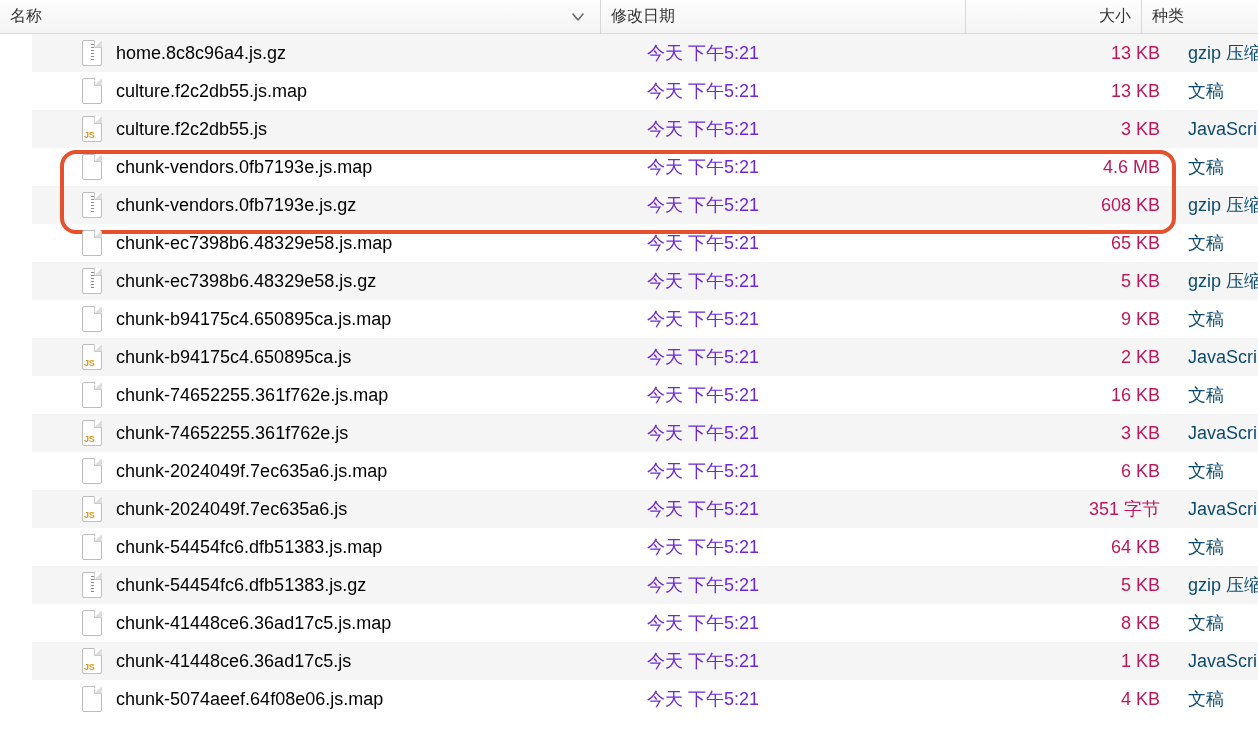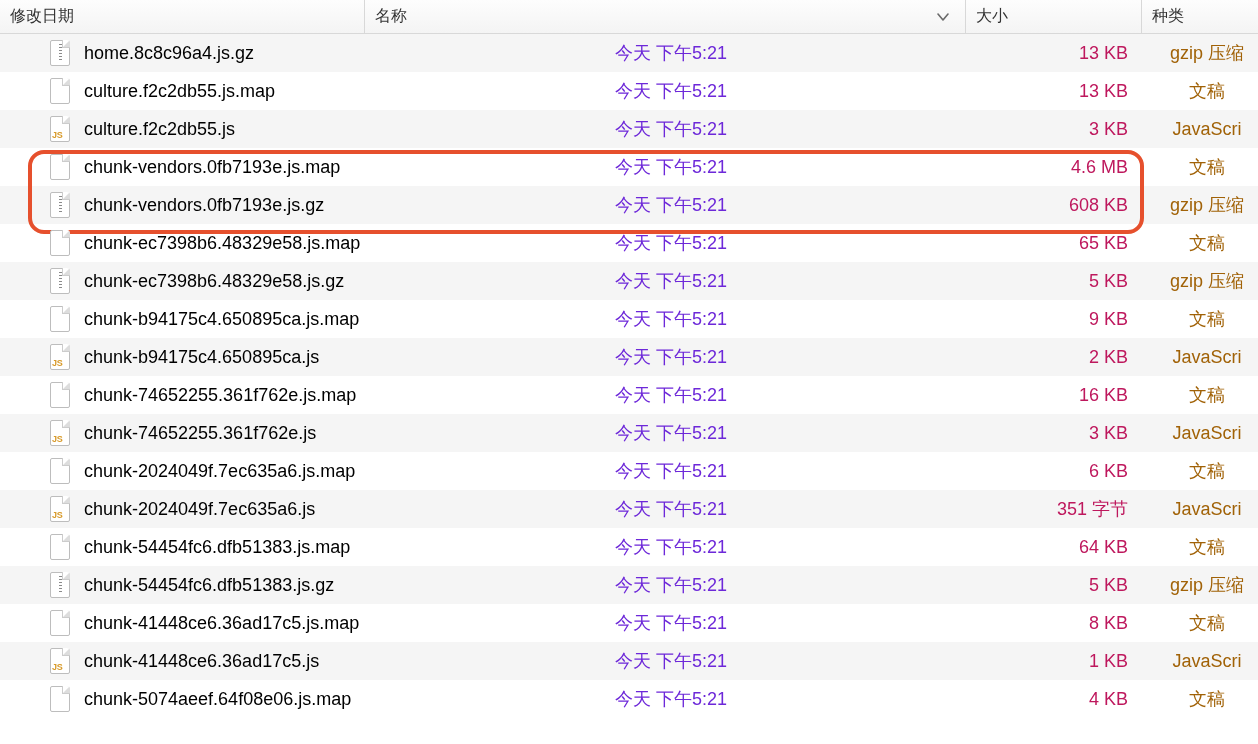--- a/index.html
+++ b/index.html
@@ -24,29 +24,29 @@
   display: flex;
   align-items: center;
   height: 100%;
   border-right: 1px solid #d8d8d8;
   padding: 0 10px;
   overflow: hidden;
   white-space: nowrap;
 }
 .header-name { width: 601px; }
 .header-date { width: 365px; }
-.header-size { width: 176px; justify-content: flex-start; }
+.header-size { width: 176px; justify-content: flex-end; }
 .header-kind { flex: 1; border-right: none; }
 .sort-icon {
   margin-left: auto;
   margin-right: 6px;
 }
 .sort-icon svg { display: block; }
 
-.rows { position: relative; }
+.rows { position: relative; margin-left: 32px; }
 .file-row {
   display: flex;
   height: 38px;
   align-items: center;
   font-size: 18px;
   color: #000;
 }
 .file-row.alt { background: #f5f5f5; }
 .col-name {
   width: 601px;
@@ -67,24 +67,23 @@
   width: 176px;
   padding-right: 14px;
   text-align: right;
   color: #be185d;
   overflow: hidden;
   white-space: nowrap;
 }
 .col-kind {
   flex: 1;
   padding-left: 14px;
-  color: #a16207;
-  overflow: hidden;
-  white-space: nowrap;
-  text-align: center;
+  color: #0c4a6e;
+  overflow: hidden;
+  white-space: nowrap;
 }
 .file-icon {
   width: 22px;
   height: 26px;
   margin-right: 12px;
   position: relative;
   flex-shrink: 0;
 }
 .file-icon .page {
   width: 20px;
@@ -130,31 +129,31 @@
   height: 84px;
   border: 4px solid #e6502d;
   border-radius: 16px;
   pointer-events: none;
 }
 </style>
 </head>
 <body>
 
 <div class="header-row">
-  <div class="header-cell header-date">
-    <span>修改日期</span>
-  </div>
   <div class="header-cell header-name">
     <span>名称</span>
     <span class="sort-icon">
       <svg width="12" height="8" viewBox="0 0 12 8">
           <path d="M1 1 L6 7 L11 1" fill="none" stroke="#6a6a6a" stroke-width="1.6" stroke-linecap="round" stroke-linejoin="round"></path>
         </svg>
     </span>
   </div>
+  <div class="header-cell header-date">
+    <span>修改日期</span>
+  </div>
   <div class="header-cell header-size">
     <span>大小</span>
   </div>
   <div class="header-cell header-kind">
     <span>种类</span>
   </div>
 </div>
 
 <div class="rows" id="rows-container">
   <div class="highlight-box"></div>

